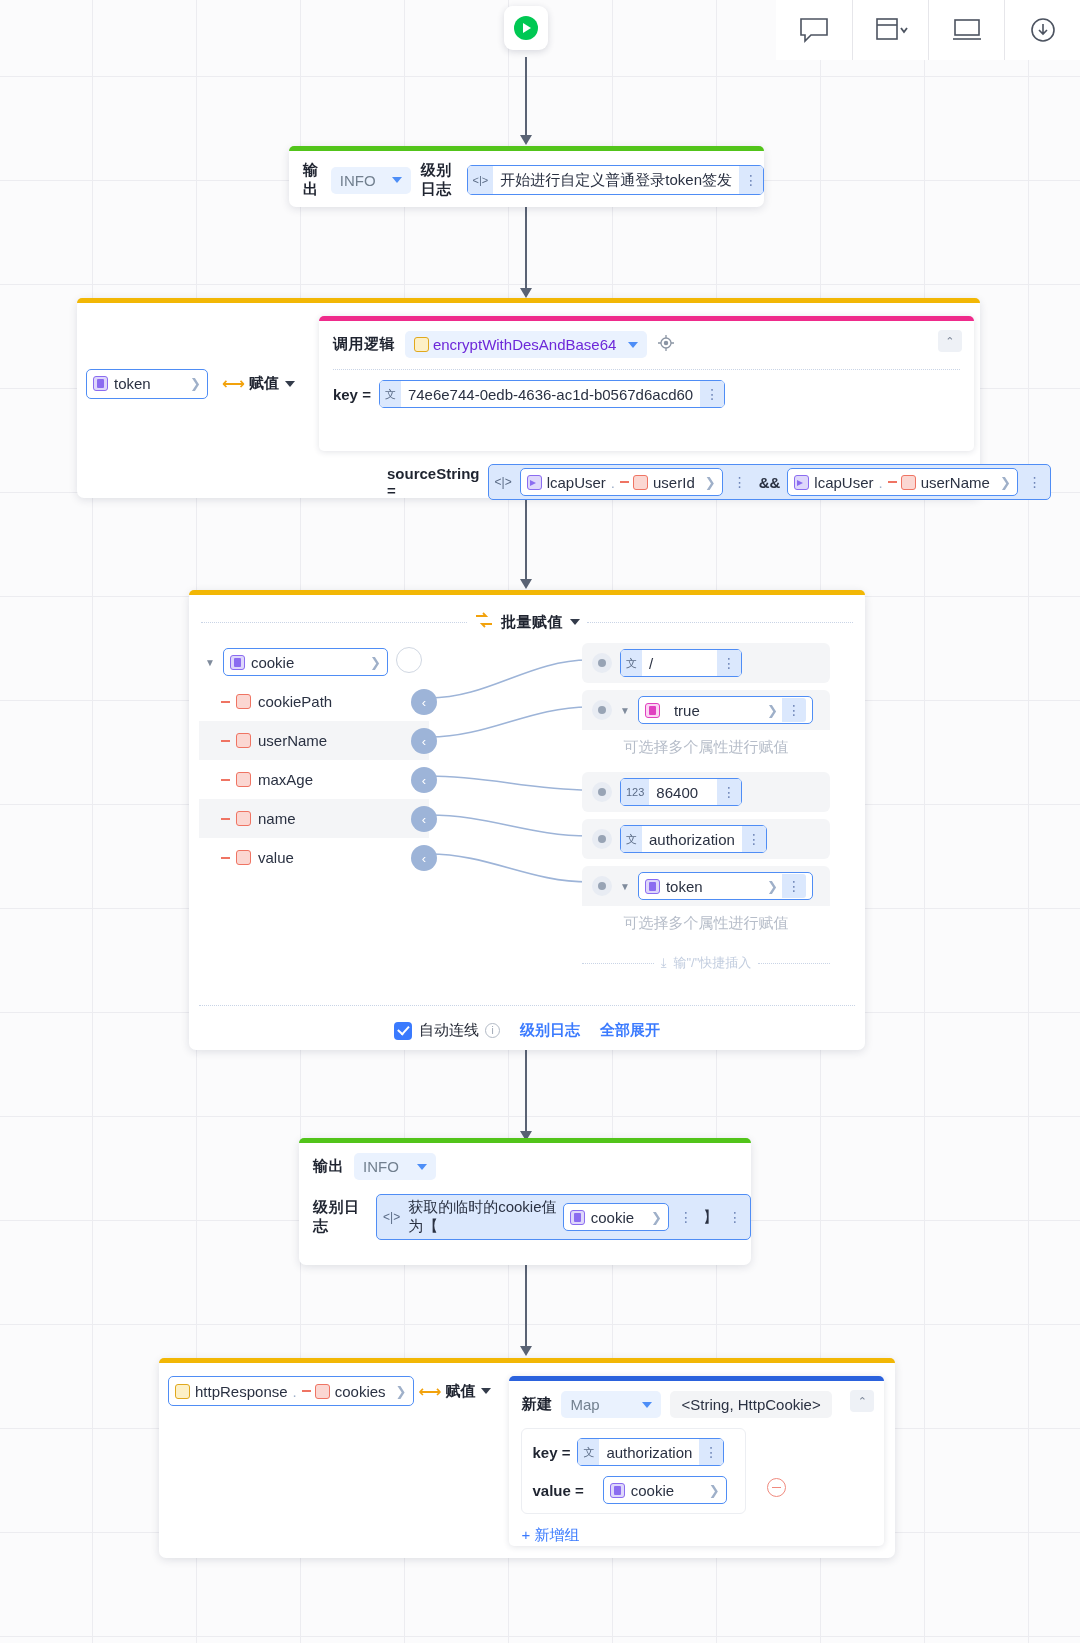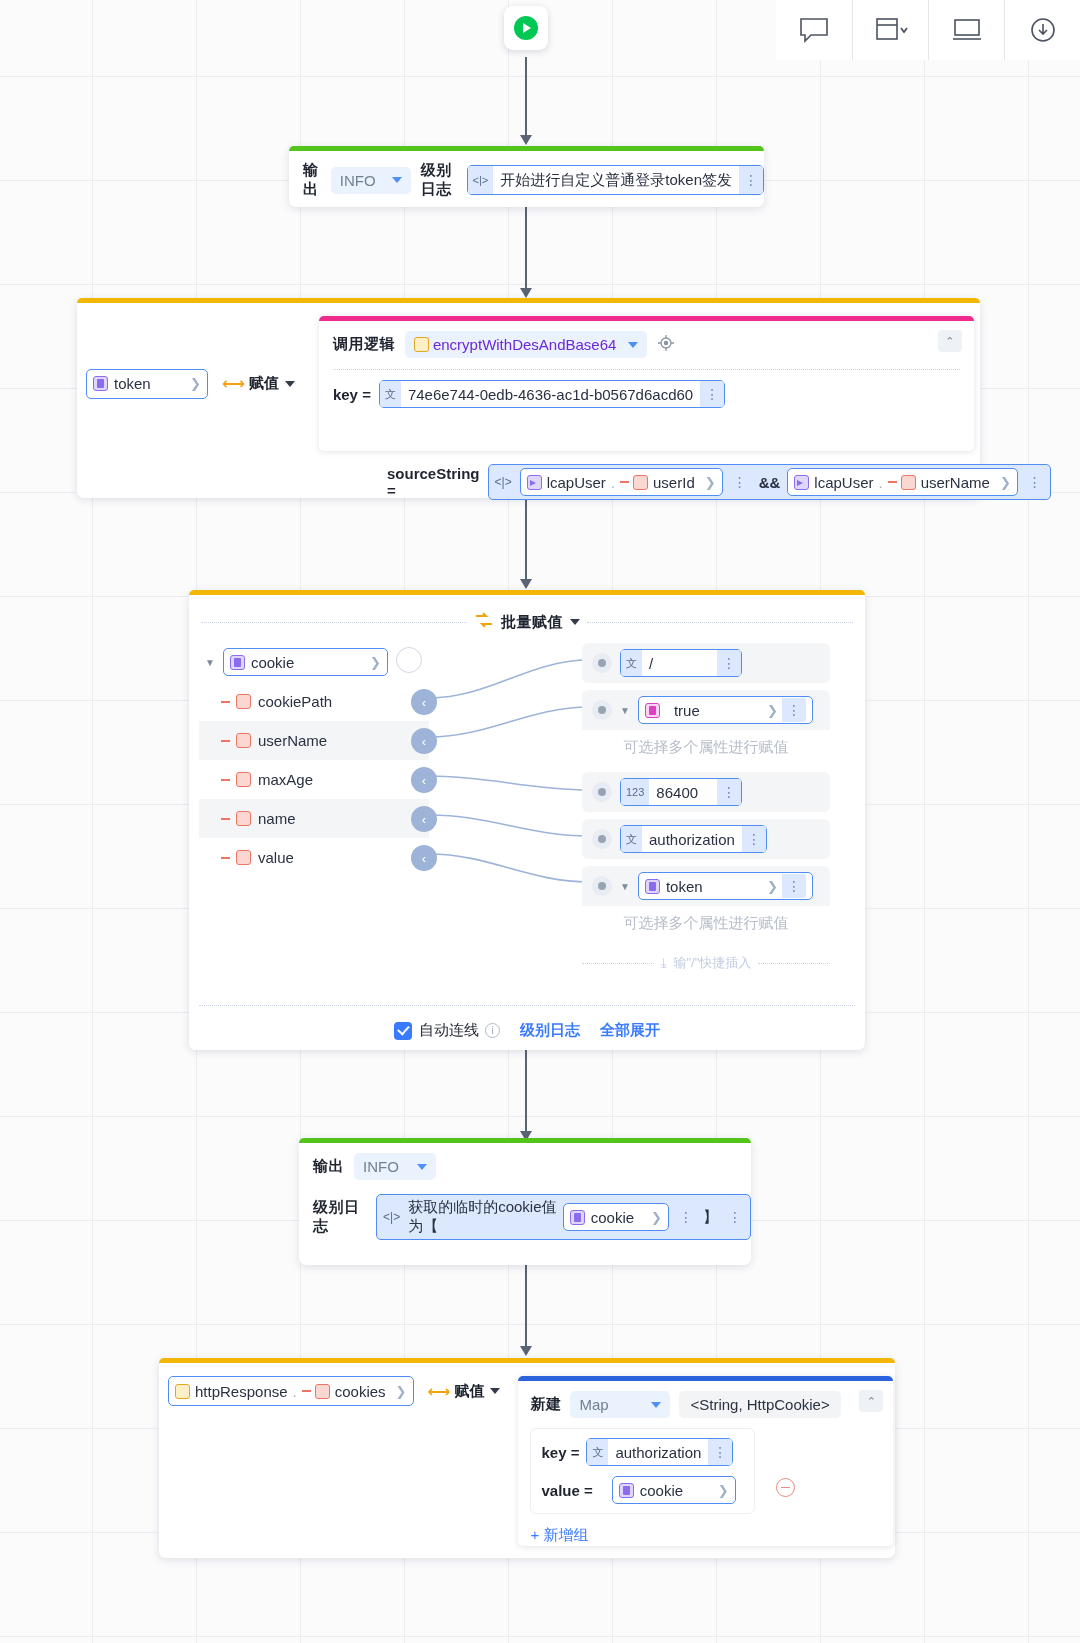--- a/index.html
+++ b/index.html
@@ -474,21 +474,21 @@
       <span class="dots" style="height:26px;border-radius:3px;">⋮</span>
       <span style="font-size:15px;color:#2a3142;">】</span>
       <span class="dots" style="height:26px;border-radius:3px;">⋮</span>
     </span>
   </div>
 </div>
 
 <div class="node" id="respnode" style="left:159px; top:1358px; width:736px; height:200px;">
   <div class="topbar bar-yellow"></div>
   <div style="display:flex;align-items:flex-start;padding:18px 0 0 9px;gap:14px;">
-    <div style="display:flex;align-items:center;gap:14px;">
+    <div style="display:flex;align-items:center;gap:5px;">
       <span class="chip" style="justify-content:space-between;height:30px;">
         <span class="ic ic-yellow"></span>
         <span>httpResponse</span>
         <span style="color:#9fb0c9;">.</span>
         <span class="dash"></span>
         <span class="ic ic-red"></span>
         <span>cookies</span>
         <span class="chev">❯</span>
       </span>
       <span class="assign">

